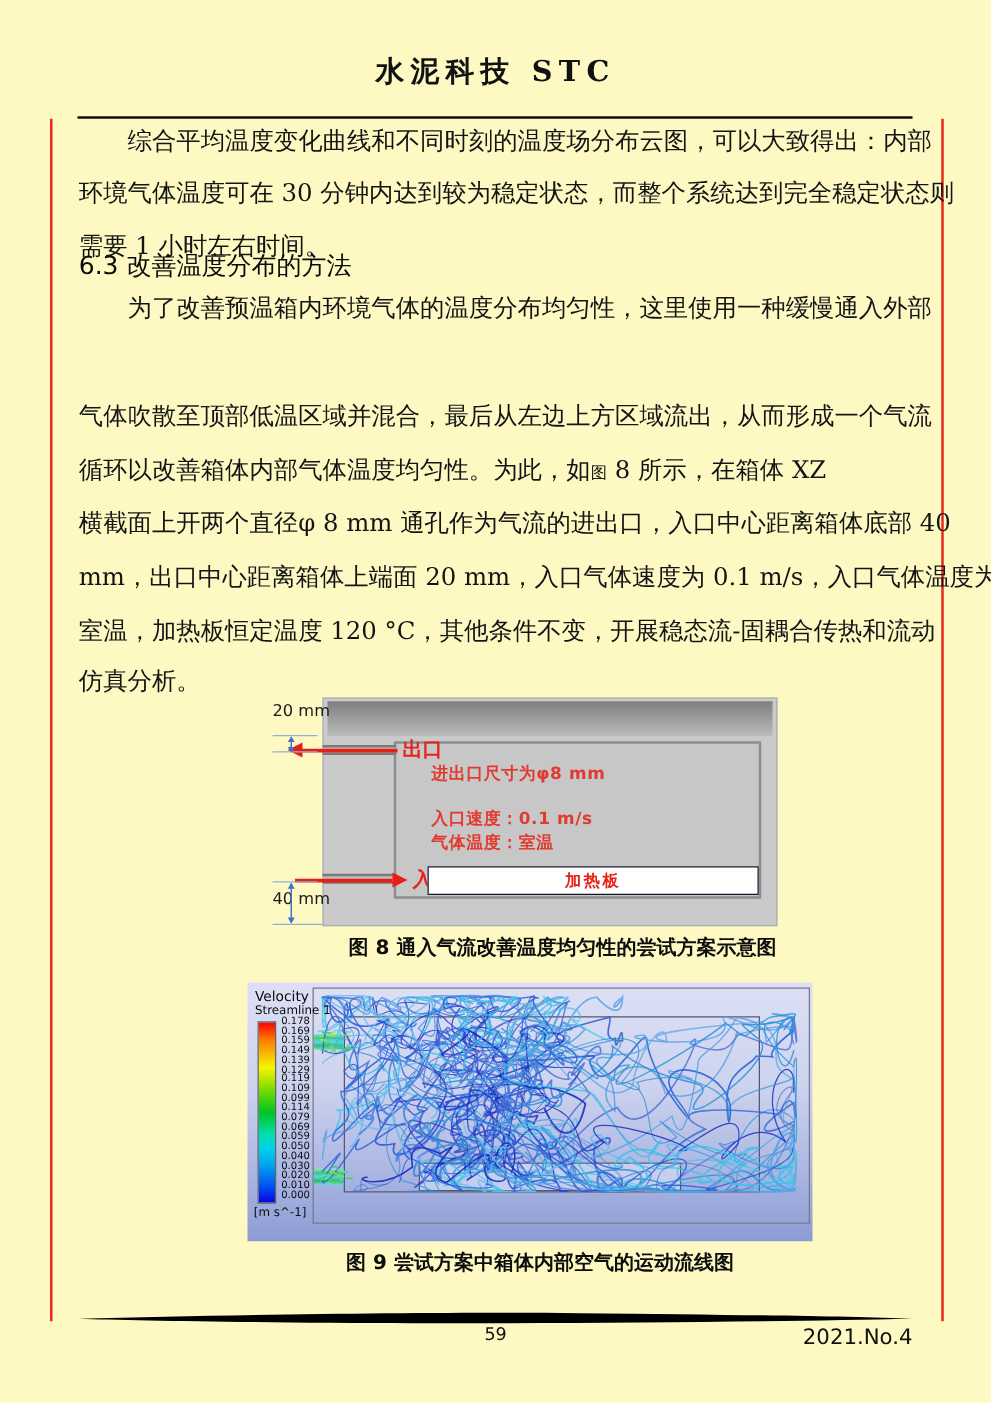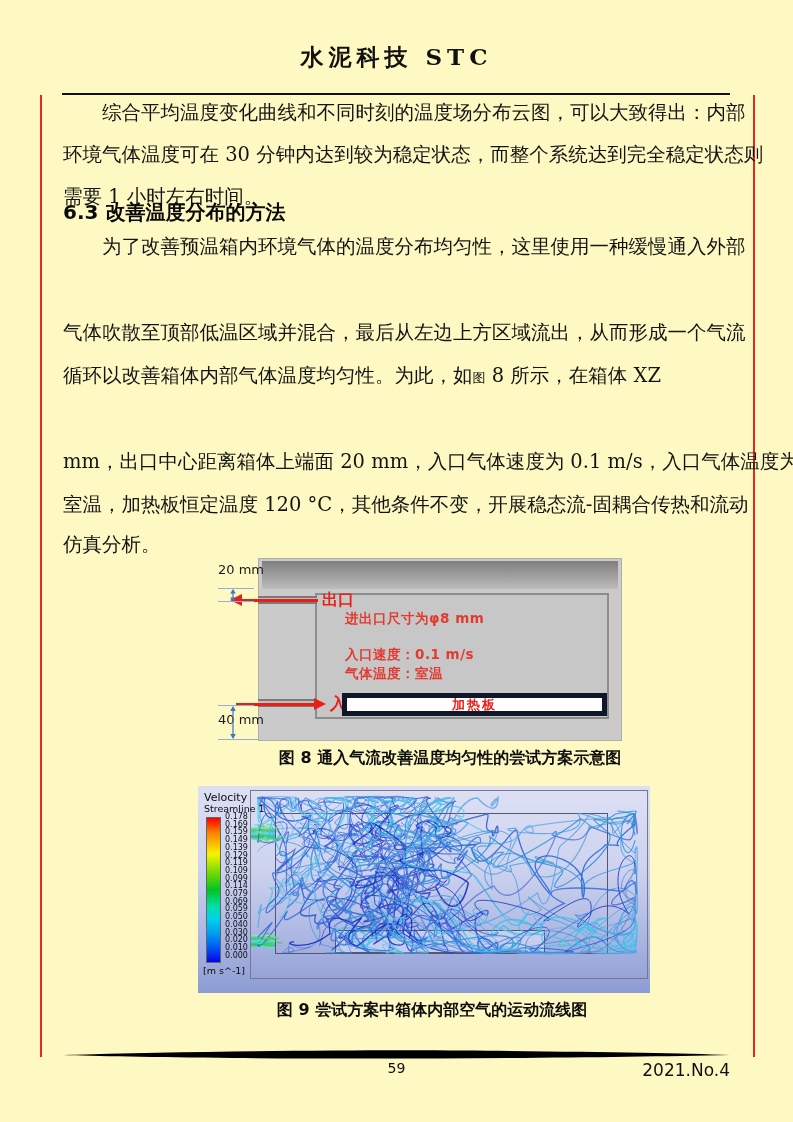--- a/index.html
+++ b/index.html
@@ -11,21 +11,21 @@
                    font-size:23px; font-weight:bold; letter-spacing:5px; color:#111; }
   .header-rule { position:absolute; top:93px; left:62px; width:668px; height:2px; background:#111; }
   .margin-line { position:absolute; top:95px; height:962px; width:1.5px; background:#e8281e; }
   .margin-line.left { left:40px; } .margin-line.right { left:753px; }
 
   .bodyline { position:absolute; left:63px; width:667px; height:28px; font-size:19.5px;
               text-align:justify; text-align-last:justify; white-space:nowrap; color:#141414; }
   .bodyline.short { text-align-last:left; }
   .indent { text-indent:39px; }
 
-  .sec-heading { position:absolute; left:63px; top:199px; font-size:20px; font-weight:bold;
+  .sec-heading { position:absolute; left:63px; top:199px; font-size:20px; font-weight:normal;
                  font-family:"DejaVu Sans","Liberation Sans",sans-serif; color:#0a0a0a; }
 
   .refline { display:flex; justify-content:flex-start; align-items:baseline; text-align-last:left; }
   .ref-small { font-size:13px; }
 
   
   .fig8 { position:absolute; left:218px; top:558px; width:422px; height:183px;
           font-family:"DejaVu Sans","Liberation Sans",sans-serif; }
   .f8-outer { position:absolute; left:40px; top:0; width:364px; height:183px;
               background:#cacaca; border:1px solid #aeaeae; }
@@ -37,21 +37,21 @@
              border-top:2px solid #7a7a7a; border-bottom:2px solid #7a7a7a; }
   .f8-shaft { position:absolute; height:3px; background:#e81f17; }
   .tri { position:absolute; width:0; height:0; }
   .tri.left  { border-top:6px solid transparent; border-bottom:6px solid transparent; border-right:12px solid #e81f17; }
   .tri.right { border-top:6px solid transparent; border-bottom:6px solid transparent; border-left:12px solid #e81f17; }
   .f8-portlabel { position:absolute; color:#e8211a; font-weight:bold; font-size:16px; }
   .f8-dimtext { position:absolute; left:0; font-size:13px; color:#1b1b1b; }
   .f8-tick { position:absolute; height:1px; background:#93afd7; }
   .f8-note { position:absolute; left:127px; color:#e23a30; font-weight:bold; font-size:13.5px; letter-spacing:0.5px; }
   .f8-heater { position:absolute; left:124px; top:135px; width:265px; height:23px; background:#ffffff;
-               border:5px solid #0f172a; display:flex; align-items:center; justify-content:center; }
+               border:1px solid #0f172a; display:flex; align-items:center; justify-content:center; }
   .f8-heater span { color:#e8211a; font-weight:bold; font-size:13px; letter-spacing:2px; }
 
   .fig-caption { position:absolute; text-align:center; font-size:16px; font-weight:bold;
                  font-family:"DejaVu Sans","Liberation Sans",sans-serif; color:#0d0d0d; }
   .cap8 { left:150px; top:748px; width:600px; }
   .cap9 { left:102px; top:1000px; width:660px; }
 
   
   .fig9 { position:absolute; left:198px; top:786px; width:452px; height:207px;
           background:linear-gradient(180deg,#dde0f5 0%,#cdd3ee 40%,#a9b4e1 75%,#8c9cd4 100%);
@@ -94,20 +94,21 @@
   <div class="bodyline short" style="top:183px">需要 1 小时左右时间。</div>
 
   <div class="sec-heading">6.3 改善温度分布的方法</div>
 
   <div class="bodyline indent" style="top:233px">为了改善预温箱内环境气体的温度分布均匀性，这里使用一种缓慢通入外部</div>
   <div class="bodyline" style="top:319px">气体吹散至顶部低温区域并混合，最后从左边上方区域流出，从而形成一个气流</div>
   <div class="bodyline refline" style="top:362px">
     <span>循环以改善箱体内部气体温度均匀性。为此，如</span>
     <span><span class="ref-small">图</span> <span>8 所示，在箱体 XZ</span></span>
   </div>
+  <div class="bodyline" style="top:405px">横截面上开两个直径φ 8 mm 通孔作为气流的进出口，入口中心距离箱体底部 40</div>
   <div class="bodyline" style="top:448px">mm，出口中心距离箱体上端面 20 mm，入口气体速度为 0.1 m/s，入口气体温度为</div>
   <div class="bodyline" style="top:491px">室温，加热板恒定温度 120 °C，其他条件不变，开展稳态流-固耦合传热和流动</div>
   <div class="bodyline short" style="top:531px">仿真分析。</div>
 
   <div class="fig8">
     <div class="f8-outer"></div>
     <div class="f8-band"></div>
     <div class="f8-inner"></div>
 
     <div class="f8-stub" style="top:38px"></div>

